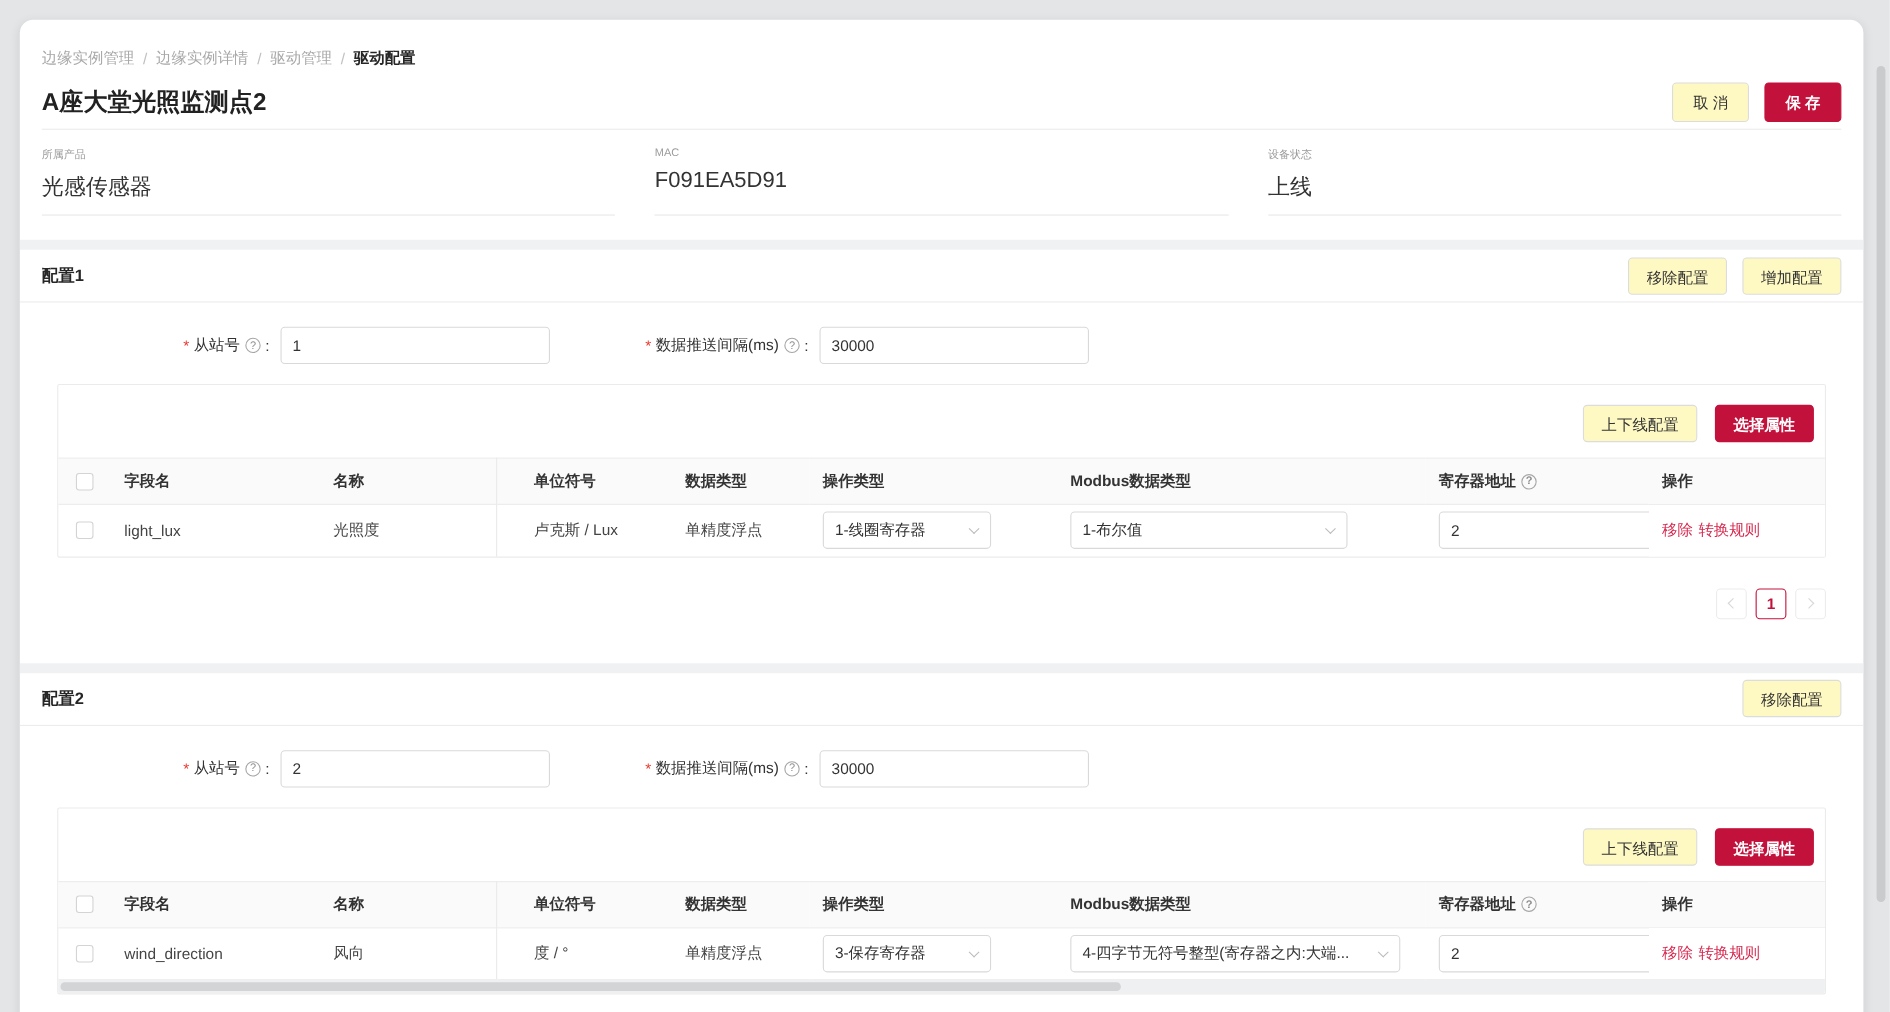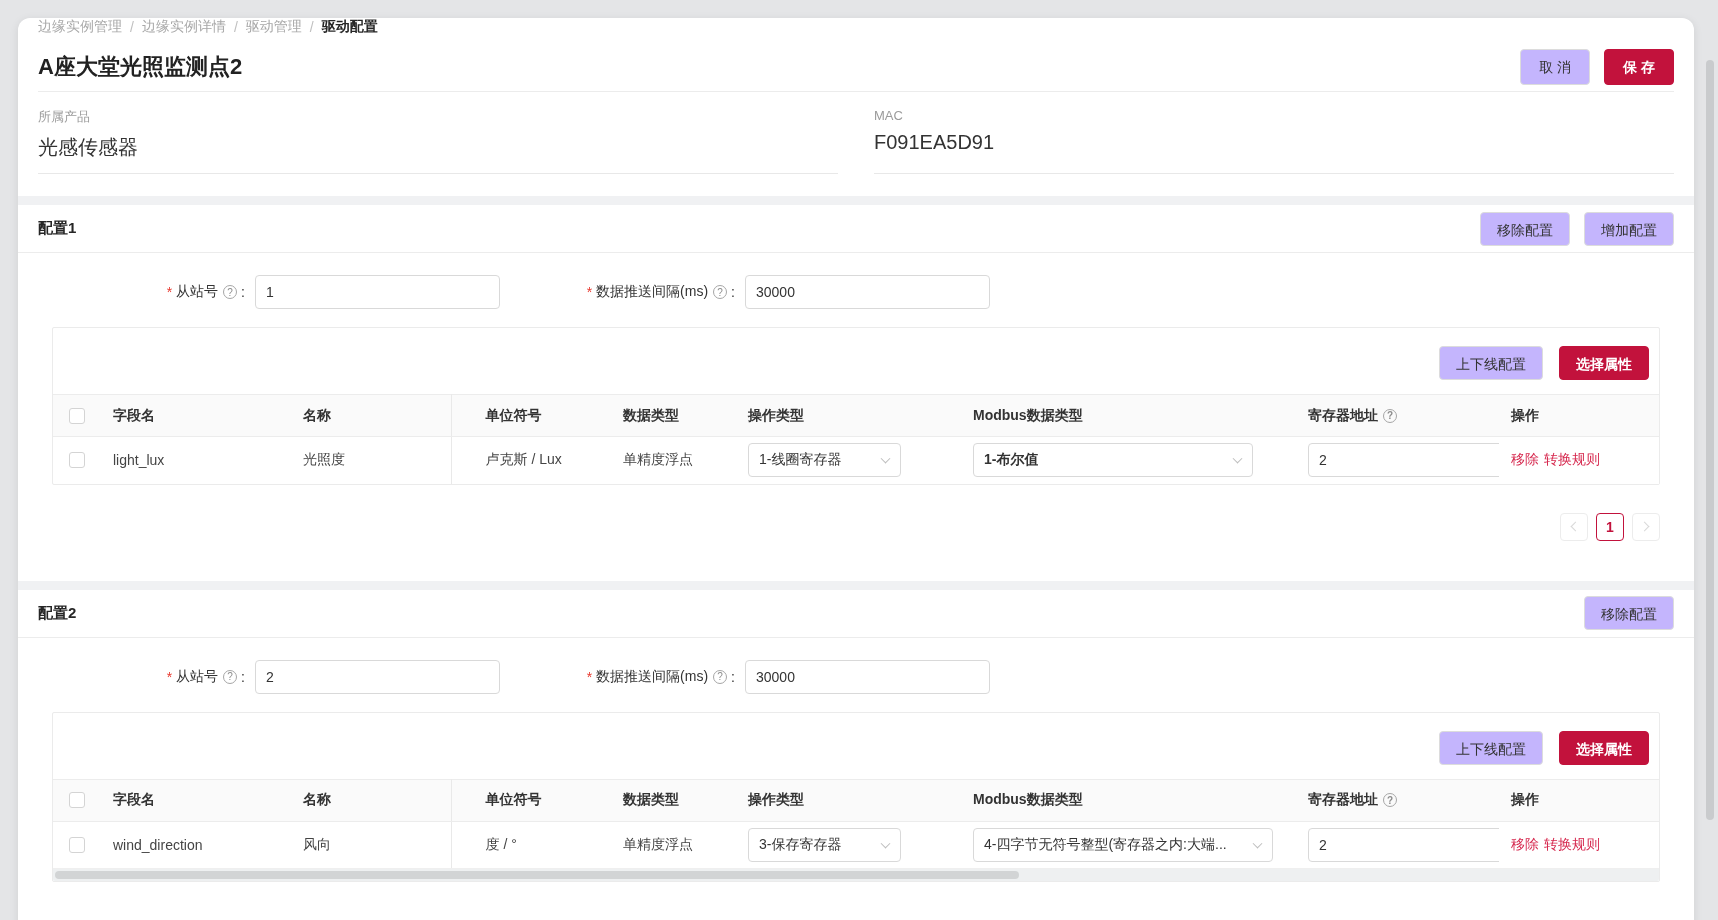--- a/index.html
+++ b/index.html
@@ -18,36 +18,36 @@
     color:#333;position:relative;
   }
   .card{
     position:absolute;left:18px;top:18px;width:1676px;height:1010px;
     background:#fff;border-radius:12px;
     box-shadow:0 2px 10px rgba(0,0,0,.09);
     overflow:hidden;
   }
   
   .top-pad{padding:0 20px;}
-  .breadcrumb{font-size:14px;color:#a8a8a8;display:flex;align-items:center;gap:8px;}
+  .breadcrumb{padding-top:26px;font-size:14px;color:#a8a8a8;display:flex;align-items:center;gap:8px;}
   .bc-item{color:#a8a8a8;cursor:pointer;}
   .bc-sep{color:#c0c0c0;}
   .bc-current{color:#262626;font-weight:600;}
   .title-row{display:flex;align-items:center;justify-content:space-between;margin-top:8px;height:48px;border-bottom:1px solid #ececec;padding-bottom:2px;}
   .page-title{font-size:22px;font-weight:700;color:#222;}
   .title-actions{display:flex;gap:14px;}
   .btn{
-    height:36px;padding:0 18px;background:#c4b5fd;border:1px solid #dcdcdc;border-radius:4px;
+    height:36px;padding:0 18px;background:#fef9c3;border:1px solid #dcdcdc;border-radius:4px;
     font-size:14px;color:#333;cursor:pointer;font-family:inherit;line-height:1;white-space:nowrap;
   }
   .btn.sm{height:34px;padding:10px 16px;}
   .btn-primary{background:var(--accent-red,#c2123c);border-color:var(--accent-red,#c2123c);color:#fff;font-weight:600;}
   .info-row{display:flex;gap:36px;padding:16px 20px 0;}
   .info-field{flex:1;border-bottom:1px solid #e8e8e8;padding-bottom:12px;}
-  .info-label{font-size:13px;color:#9b9b9b;}
+  .info-label{font-size:10px;color:#9b9b9b;}
   .info-value{font-size:20px;color:#333;margin-top:8px;}
   .band{height:9px;background:var(--band-gray,#f0f1f3);margin-top:22px;}
   .band.b2{margin-top:40px;}
   
   .sec-head{height:48px;display:flex;align-items:center;justify-content:space-between;padding:0 20px;border-bottom:1px solid #ececec;}
   .sec-title{font-size:15px;font-weight:700;color:#262626;}
   .sec-actions{display:flex;gap:14px;}
   .form-row{display:flex;align-items:center;margin:22px 0 18px;}
   .form-label{display:flex;align-items:center;justify-content:flex-end;font-size:14px;color:#333;}
   .fl1{width:227px;}
@@ -84,21 +84,21 @@
         box-shadow:-10px 0 10px -8px rgba(0,0,0,.18);}
   th.c-op{background:#fafafa;}
   .reg-head{display:inline-flex;align-items:center;}
   .checkbox{display:block;width:16px;height:16px;border:1px solid #d4d4d4;border-radius:3px;background:#fff;margin:0 auto;cursor:pointer;}
   .select{
     height:34px;border:1px solid #d9d9d9;border-radius:4px;background:#fff;
     display:inline-flex;align-items:center;padding:0 28px 0 10px;position:relative;
     font-size:14px;color:#333;white-space:nowrap;overflow:hidden;cursor:pointer;max-width:100%;
   }
   .sel-190{width:153px;}
-  .sel-280{width:280px;font-weight:bold;}
+  .sel-280{width:252px;}
   .sel-300{width:300px;}
   .sel-text{overflow:hidden;white-space:nowrap;}
   .chev{position:absolute;right:11px;top:50%;width:7px;height:7px;
         border-right:1.5px solid #bdbdbd;border-bottom:1.5px solid #bdbdbd;
         transform:translateY(-70%) rotate(45deg);}
   .reg-input{width:240px;position:relative;z-index:1;}
   .row-actions{display:flex;gap:5px;}
   .link-red{color:var(--link-red,#d6284e);cursor:pointer;white-space:nowrap;}
   
   .pagination{display:flex;justify-content:flex-end;gap:8px;margin:28px 34px 0;}
@@ -139,20 +139,24 @@
   </div>
 
   <div class="info-row">
     <div class="info-field">
       <div class="info-label">所属产品</div>
       <div class="info-value">光感传感器</div>
     </div>
     <div class="info-field">
       <div class="info-label">MAC</div>
       <div class="info-value">F091EA5D91</div>
+    </div>
+    <div class="info-field">
+      <div class="info-label">设备状态</div>
+      <div class="info-value">上线</div>
     </div>
   </div>
 
   <div class="band"></div>
 
   <section>
     <div class="sec-head">
       <div class="sec-title">配置1</div>
       <div class="sec-actions">
         <button class="btn sm">移除配置</button>

